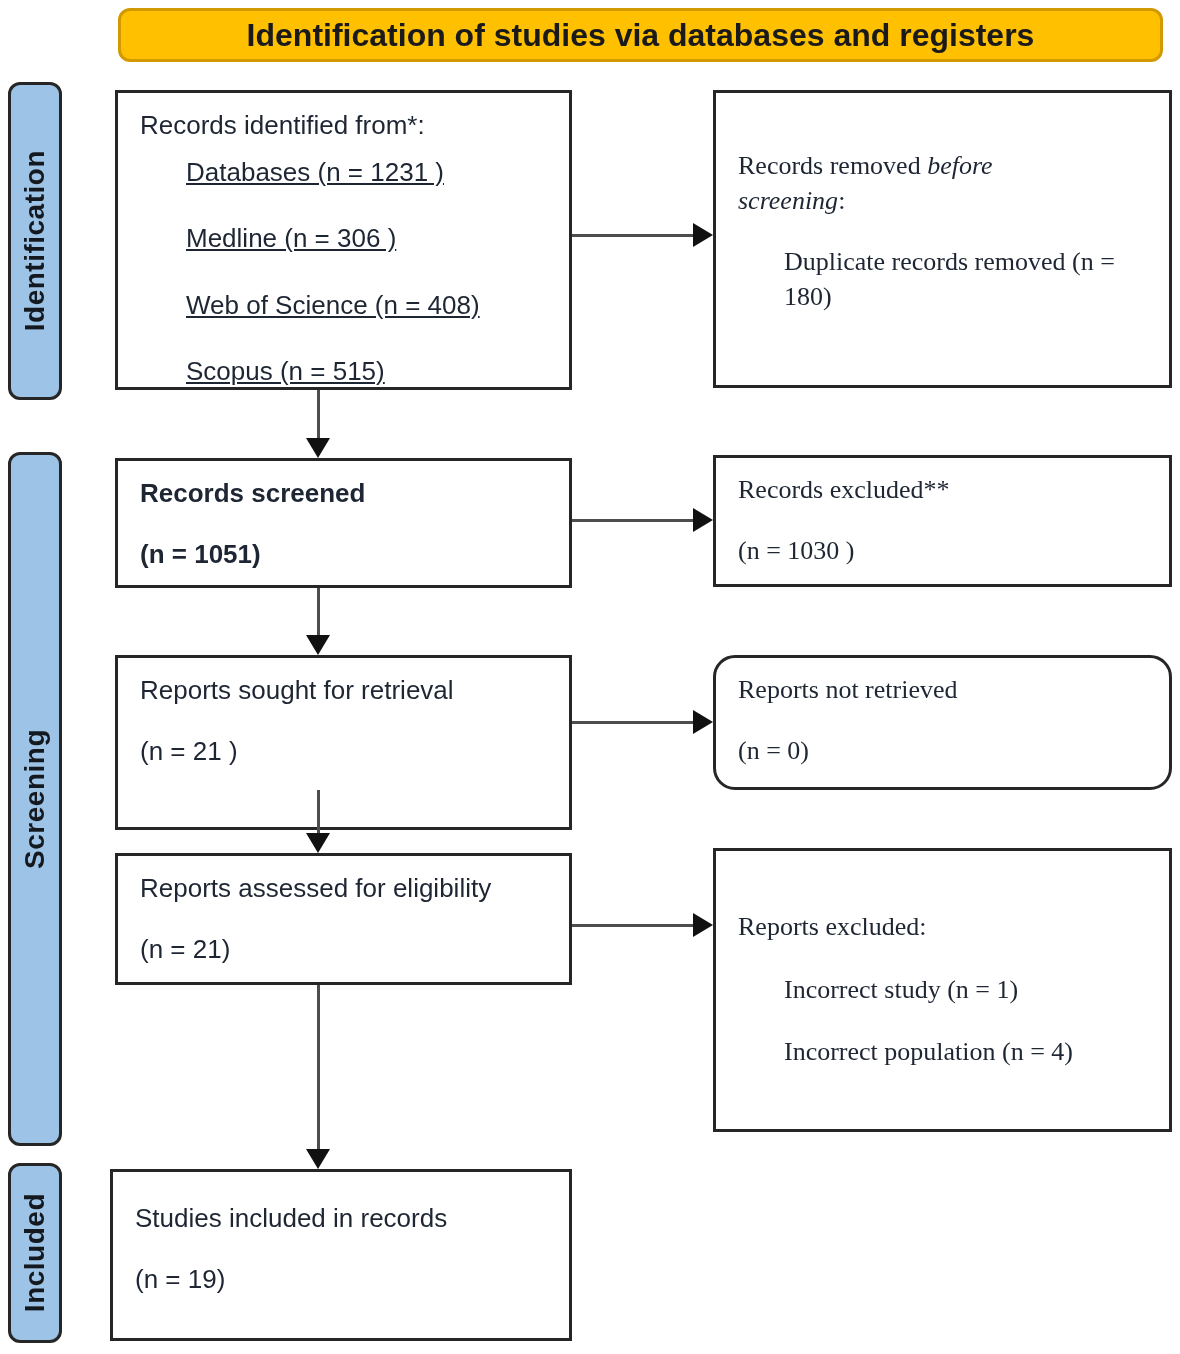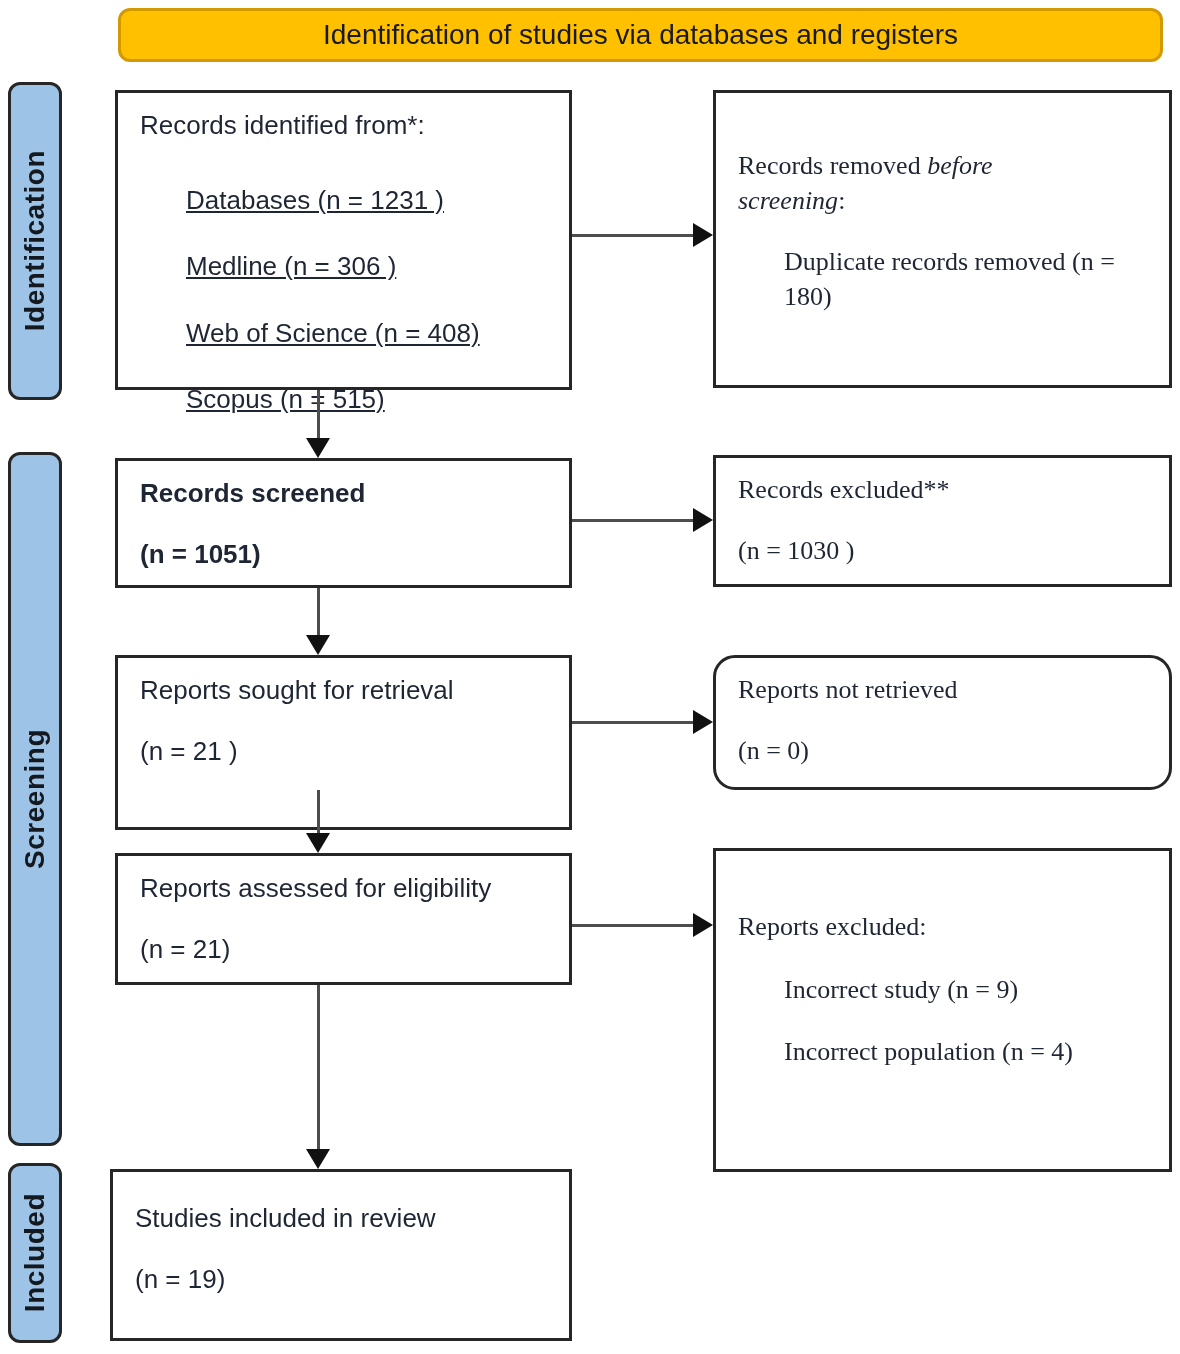--- a/index.html
+++ b/index.html
@@ -10,21 +10,21 @@
   .canvas{
     position:relative;width:1180px;height:1354px;background:#ffffff;overflow:hidden;
     font-family:"Liberation Sans","DejaVu Sans",sans-serif;color:var(--text);
   }
   
   .banner{
     position:absolute;left:118px;top:8px;width:1045px;height:54px;
     background:var(--banner_bg);border:3px solid var(--banner_border);border-radius:12px;
     display:flex;align-items:center;justify-content:center;box-sizing:border-box;
   }
-  .banner .label{font-size:28px;font-weight:400;color:#1a1a1a;}
+  .banner .label{font-size:32px;font-weight:700;color:#1a1a1a;}
   
   .stage{
     position:absolute;left:8px;width:54px;background:var(--stage_bg);
     border:3px solid var(--box_border);border-radius:12px;box-sizing:border-box;
     display:flex;align-items:center;justify-content:center;
   }
   .stage .label{
     writing-mode:vertical-rl;transform:rotate(180deg);
     font-size:28px;font-weight:700;color:#14181f;letter-spacing:0.5px;
   }
@@ -35,31 +35,31 @@
   .box{
     position:absolute;background:#ffffff;border:3px solid var(--box_border);
     box-sizing:border-box;font-size:26px;line-height:1.25;
   }
   .col-left{left:115px;width:457px;}
   .col-right{left:713px;width:459px;font-family:Liberation Serif, serif;}
   .box .t{padding:0;}
   .box .count{margin-top:28px;}
   .box .item{padding-left:46px;}
   .box-identified{top:90px;height:300px;padding:16px 20px 0 22px;}
-  .box-identified .t{margin-bottom:42px;}
+  .box-identified .t{margin-bottom:14px;}
   .box-identified .item{margin-bottom:34px;text-decoration:underline;}
   .box-removed{top:90px;height:298px;padding:55px 28px 0 22px;}
   .box-removed .t{max-width:330px;line-height:1.35;}
   .box-removed .item{margin-top:26px;max-width:400px;line-height:1.35;}
   .box-screened{top:458px;height:130px;padding:16px 20px 0 22px;font-weight:bold;}
   .box-excluded{top:455px;height:132px;padding:16px 20px 0 22px;}
   .box-sought{top:655px;height:175px;padding:16px 20px 0 22px;}
   .box-notretrieved{top:655px;height:135px;padding:16px 20px 0 22px;border-radius:22px;}
   .box-assessed{top:853px;height:132px;padding:16px 20px 0 22px;}
-  .box-reports-excluded{top:848px;height:324px;padding:60px 20px 0 22px;}
+  .box-reports-excluded{top:848px;height:284px;padding:60px 20px 0 22px;}
   .box-reports-excluded .item{margin-top:30px;}
   .box-included{top:1169px;height:172px;left:110px;width:462px;padding:30px 20px 0 22px;}
   .em{font-style:italic;}
   
   .arrow{position:absolute;}
   .shaft-h{position:absolute;left:0;top:11px;height:3px;background:var(--arrow_shaft);}
   .head-right{position:absolute;right:0;top:0;width:0;height:0;
     border-left:20px solid var(--arrow_head);border-top:12px solid transparent;border-bottom:12px solid transparent;}
   .shaft-v{position:absolute;left:11px;top:0;width:3px;background:var(--arrow_shaft);}
   .head-down{position:absolute;left:0;bottom:0;width:0;height:0;
@@ -117,26 +117,26 @@
     <div class="count">(n = 0)</div>
   </div>
 
   <div class="box col-left box-assessed">
     <div class="t">Reports assessed for eligibility</div>
     <div class="count">(n = 21)</div>
   </div>
 
   <div class="box col-right box-reports-excluded">
     <div class="t">Reports excluded:</div>
-    <div class="item">Incorrect study (n = 9)</div>
+    <div class="item">Incorrect study (n = 1)</div>
     <div class="item">Incorrect population (n = 4)</div>
   </div>
 
   <div class="box box-included">
-    <div class="t">Studies included in review</div>
+    <div class="t">Studies included in records</div>
     <div class="count">(n = 19)</div>
   </div>
 
   <div class="arrow" style="left:572px;top:223px;width:141px;height:24px;">
     <div class="shaft-h" style="width:123px;"></div>
     <div class="head-right"></div>
   </div>
   <div class="arrow" style="left:306px;top:390px;width:24px;height:68px;">
     <div class="shaft-v" style="height:50px;"></div>
     <div class="head-down"></div>

